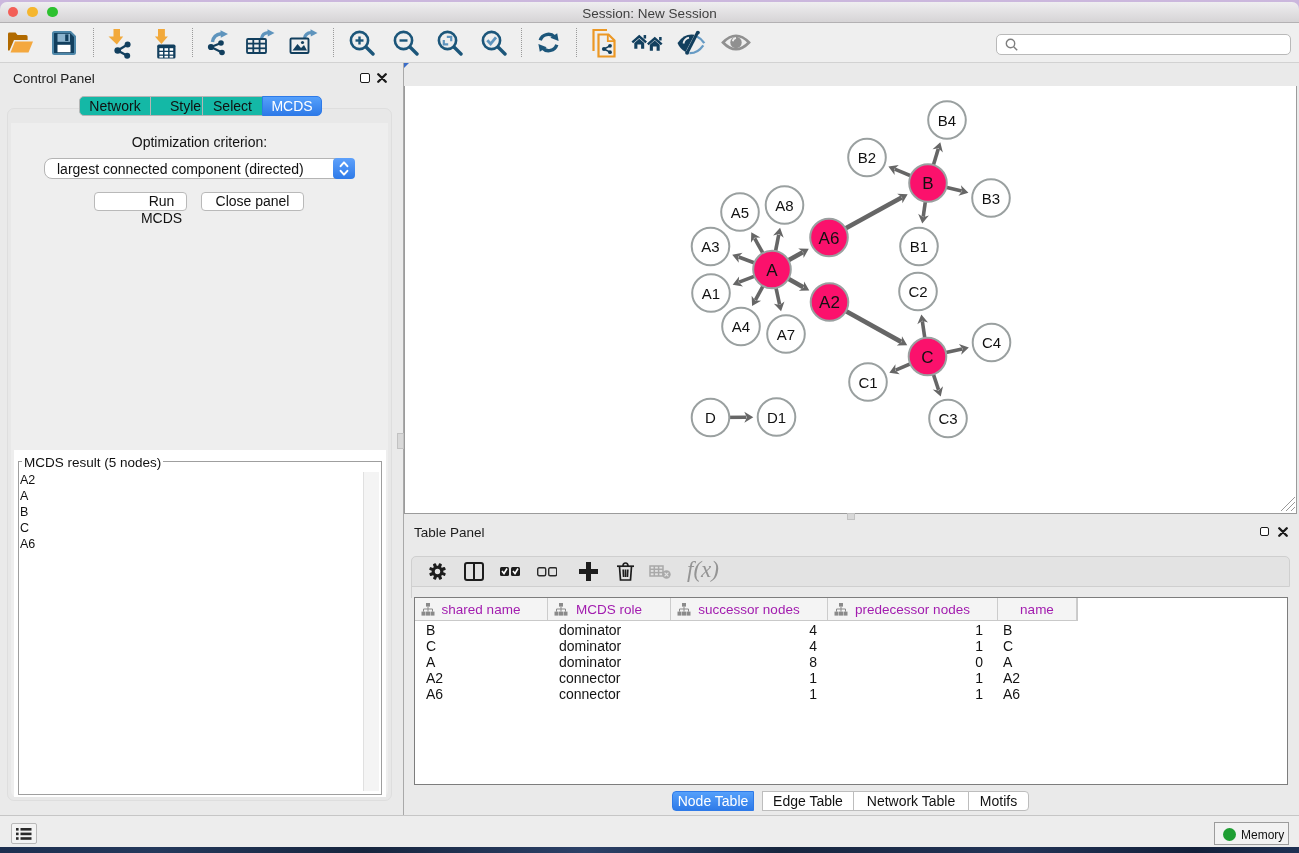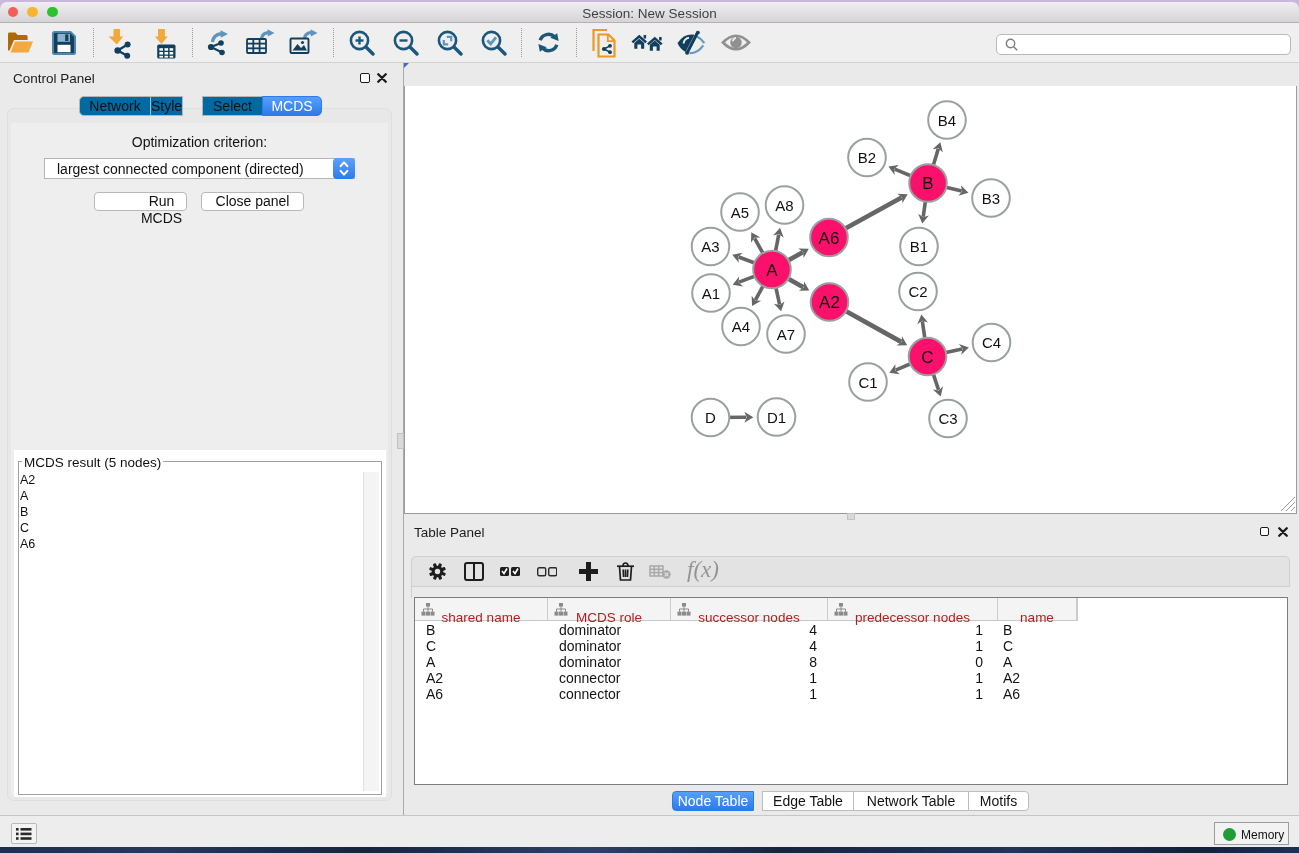--- a/index.html
+++ b/index.html
@@ -17,46 +17,46 @@
   .search{position:absolute;left:996px;top:33.5px;width:293px;height:19px;background:#fff;border:1px solid #b9b9b9;border-radius:5px;}
   
   .mainbg{left:0;top:63px;width:1299px;height:752px;background:#eaeaea;}
   .vdivider{left:403px;top:63px;width:1px;height:752px;background:#a9a9a9;}
   .hstatus{left:0;top:815px;width:1299px;height:1px;background:#c6c6c6;}
   .statusbar{left:0;top:816px;width:1299px;height:31px;background:#ededed;}
   .deskbottom{left:0;top:847px;width:1299px;height:6px;background:linear-gradient(90deg,#1c2f50,#24395c 12%,#16253e 28%,#2c4168 45%,#17263f 60%,#223457 78%,#13203a 92%,#1e3154);}
   
   .cp-title{left:13px;top:71px;font-size:13.5px;color:#1c1c1c;}
   .cp-float{left:360px;top:73px;width:8px;height:8px;border:1.5px solid #1a1a1a;border-radius:2px;background:#fff;}
-  .tab{position:absolute;top:96px;height:20px;background:#0369a1;border:1px solid #b5b5b5;box-sizing:border-box;font-size:14px;color:#111;text-align:center;line-height:19px;}
+  .tab{position:absolute;top:96px;height:20px;background:#14b8a6;border:1px solid #b5b5b5;box-sizing:border-box;font-size:14px;color:#111;text-align:center;line-height:19px;}
   .cp-panel{left:7px;top:108px;width:385px;height:693px;background:#e8e8e8;border-radius:7px;border:1px solid #dedede;box-sizing:border-box;}
   .cp-inner{left:11px;top:123px;width:377px;height:674px;background:#eeeeee;border-radius:0 0 6px 6px;}
   .opt-label{left:0px;top:134px;width:399px;text-align:center;font-size:14px;color:#121212;}
-  .combo{left:44px;top:158px;width:311px;height:21px;background:#fff;border:1px solid #b4b4b4;border-radius:0;box-sizing:border-box;}
+  .combo{left:44px;top:158px;width:311px;height:21px;background:#fff;border:1px solid #b4b4b4;border-radius:8px;box-sizing:border-box;}
   .combo .txt{position:absolute;left:12px;top:2px;font-size:14px;color:#111;}
   .combo .step{position:absolute;right:-1px;top:-1px;width:22px;height:21px;border-radius:4px;background:linear-gradient(#5ea1fb,#2e7ae8);}
   .btn{position:absolute;top:192px;height:19px;background:#fff;border:1px solid #b9b9b9;border-radius:4px;box-sizing:border-box;font-size:14px;color:#111;text-align:center;line-height:17px;}
   .resultwrap{left:14px;top:450px;width:372px;height:347px;background:#fff;}
   .groupbox{left:18px;top:461px;width:364px;height:334px;border:1px solid #9f9f9f;box-sizing:border-box;}
   .grouplabel{left:22px;top:455px;background:#fff;padding:0 2px;font-size:13.5px;color:#111;}
   .mcdslist{left:20px;top:472px;font-size:12.5px;color:#111;line-height:16px;}
   .mcdsscroll{left:363px;top:472px;width:15px;height:319px;background:#f4f4f4;border-left:1px solid #e0e0e0;}
   
   .netwin{left:404px;top:86px;width:893px;height:428px;background:#fff;border:1px solid #9b9b9b;border-top:none;box-sizing:border-box;}
   .nettitle{left:404px;top:63px;width:893px;height:23px;background:linear-gradient(#f3f3f3,#d8d8d8);border:1px solid #9b9b9b;border-bottom:1px solid #b0b0b0;box-sizing:border-box;}
   .nettitle .title{position:absolute;left:0;right:0;top:4.5px;text-align:center;font-size:13.5px;color:#3a3a3a;}
   .ntl{position:absolute;top:6.7px;width:11.4px;height:11.4px;border-radius:50%;}
   
   .tp-title{left:414px;top:525px;font-size:13.5px;color:#1c1c1c;}
   .tp-float{left:1260px;top:527px;width:7px;height:7px;border:1.5px solid #1a1a1a;border-radius:2px;background:#fff;}
   .tp-toolbar{left:411px;top:556px;width:879px;height:31px;background:#e3e3e3;border:1px solid #cfcfcf;border-radius:5px 5px 0 0;box-sizing:border-box;}
   .tp-table{left:414px;top:597px;width:874px;height:188px;background:#fff;border:1px solid #7d7d7d;box-sizing:border-box;}
   .th-row{position:absolute;left:0;top:0;width:662px;height:22px;background:#f4f4f4;border-bottom:1px solid #c9c9c9;border-right:1px solid #c9c9c9;}
   .th-cell{position:absolute;top:0;height:22px;border-right:1px solid #cccccc;box-sizing:border-box;}
-  .th-cell .lbl{position:absolute;left:0;right:0;top:3.5px;text-align:center;font-size:13.5px;color:#b91c1c;margin-top:8px;}
+  .th-cell .lbl{position:absolute;left:0;right:0;top:3.5px;text-align:center;font-size:13.5px;color:#a21caf;}
   .trow{position:absolute;font-size:14px;color:#131313;}
   .bt-tab{position:absolute;top:791px;height:20px;background:#fff;border:1px solid #bdbdbd;box-sizing:border-box;font-size:14px;color:#111;text-align:center;line-height:18px;}
   
   .st-btn{left:11px;top:823px;width:26px;height:21px;background:#f3f3f3;border:1px solid #b9b9b9;border-radius:2px;box-sizing:border-box;}
   .mem-btn{left:1214px;top:822px;width:75px;height:23px;background:#f2f2f2;border:1px solid #9c9c9c;box-sizing:border-box;}
 </style>
 </head>
 <body>
 <div class="app">
 
@@ -259,21 +259,21 @@
   <div class="abs vdivider"></div>
 
   <div class="abs cp-title">Control Panel</div>
   <div class="abs cp-float"></div>
   <svg class="abs" style="left:377px;top:73px" width="10" height="10" viewBox="0 0 12 12">
       <path d="M1.5 1.5 L10.5 10.5 M10.5 1.5 L1.5 10.5" stroke="#1a1a1a" stroke-width="2.8" stroke-linecap="round"></path>
     </svg>
   <div class="abs cp-panel"></div>
   <div class="abs cp-inner"></div>
   <div class="tab" style="left:79px;width:72px;border-radius:5px 0 0 5px;">Network</div>
-  <div class="tab" style="left:150px;width:33px;">Style</div>
+  <div class="tab" style="left:150px;width:71px;">Style</div>
   <div class="tab" style="left:202px;width:61px;">Select</div>
   <div class="tab" style="left:262px;width:60px;background:linear-gradient(#55a0fb,#2e7ae8);color:#fff;border-color:#2e7ae8;border-radius:0 5px 5px 0;">MCDS</div>
   <div class="abs opt-label">Optimization criterion:</div>
   <div class="abs combo">
     <div class="txt">largest connected component (directed)</div>
     <div class="step"><svg width="22" height="21" viewBox="0 0 22 21">
           <path d="M7.6 8.2 L11 4.4 L14.4 8.2 M7.6 12.8 L11 16.6 L14.4 12.8" stroke="#fff" stroke-width="2" fill="none" stroke-linecap="round" stroke-linejoin="round"></path>
         </svg></div>
   </div>
   <div class="btn" style="left:94px;width:93px;padding-left:42px;">Run MCDS</div>

